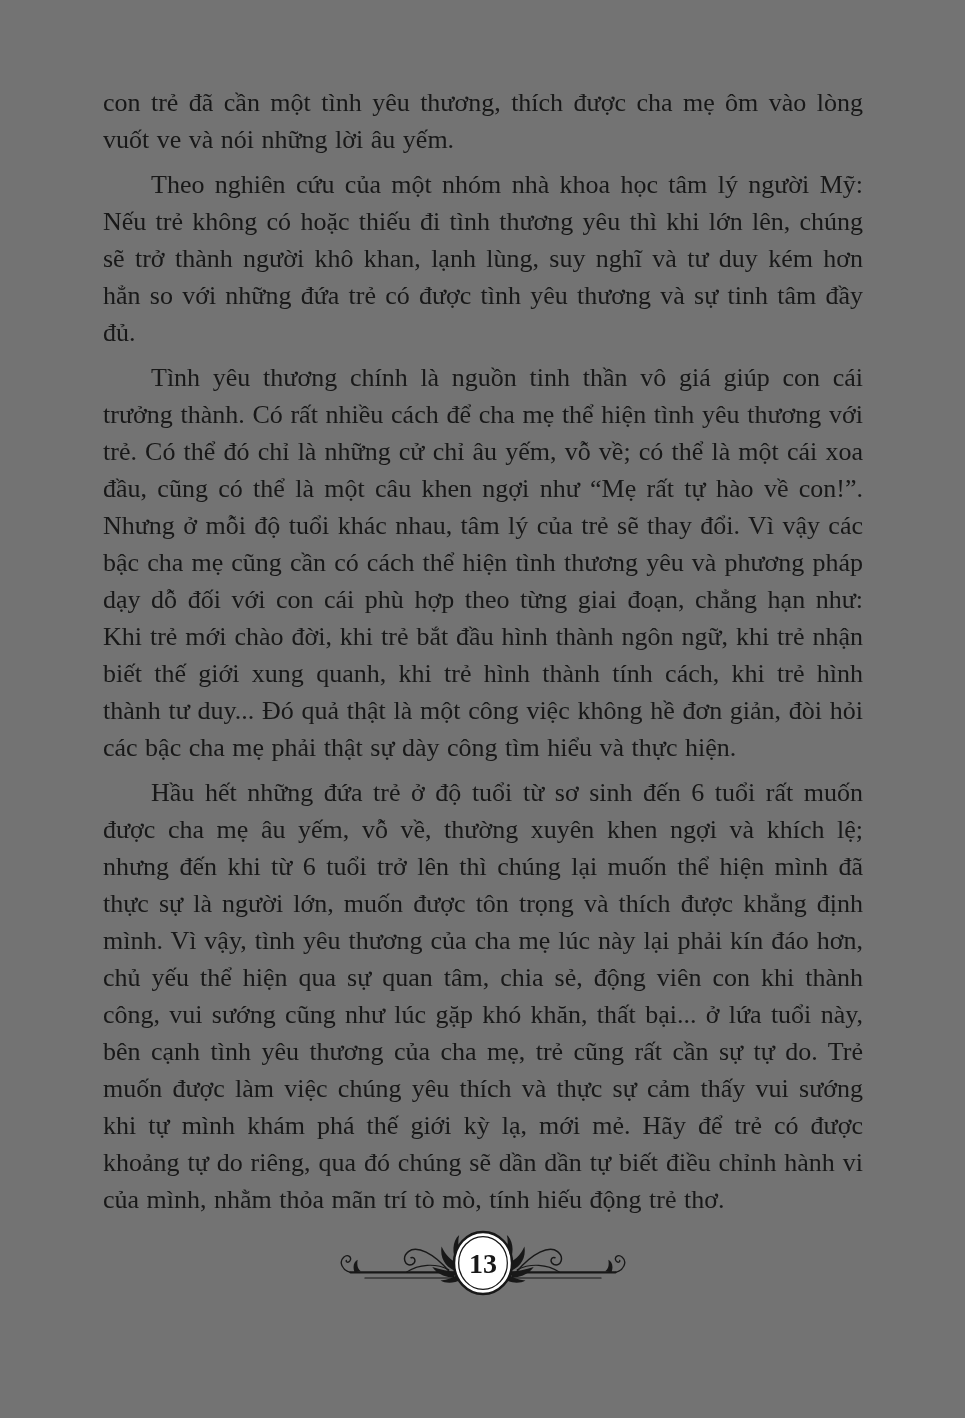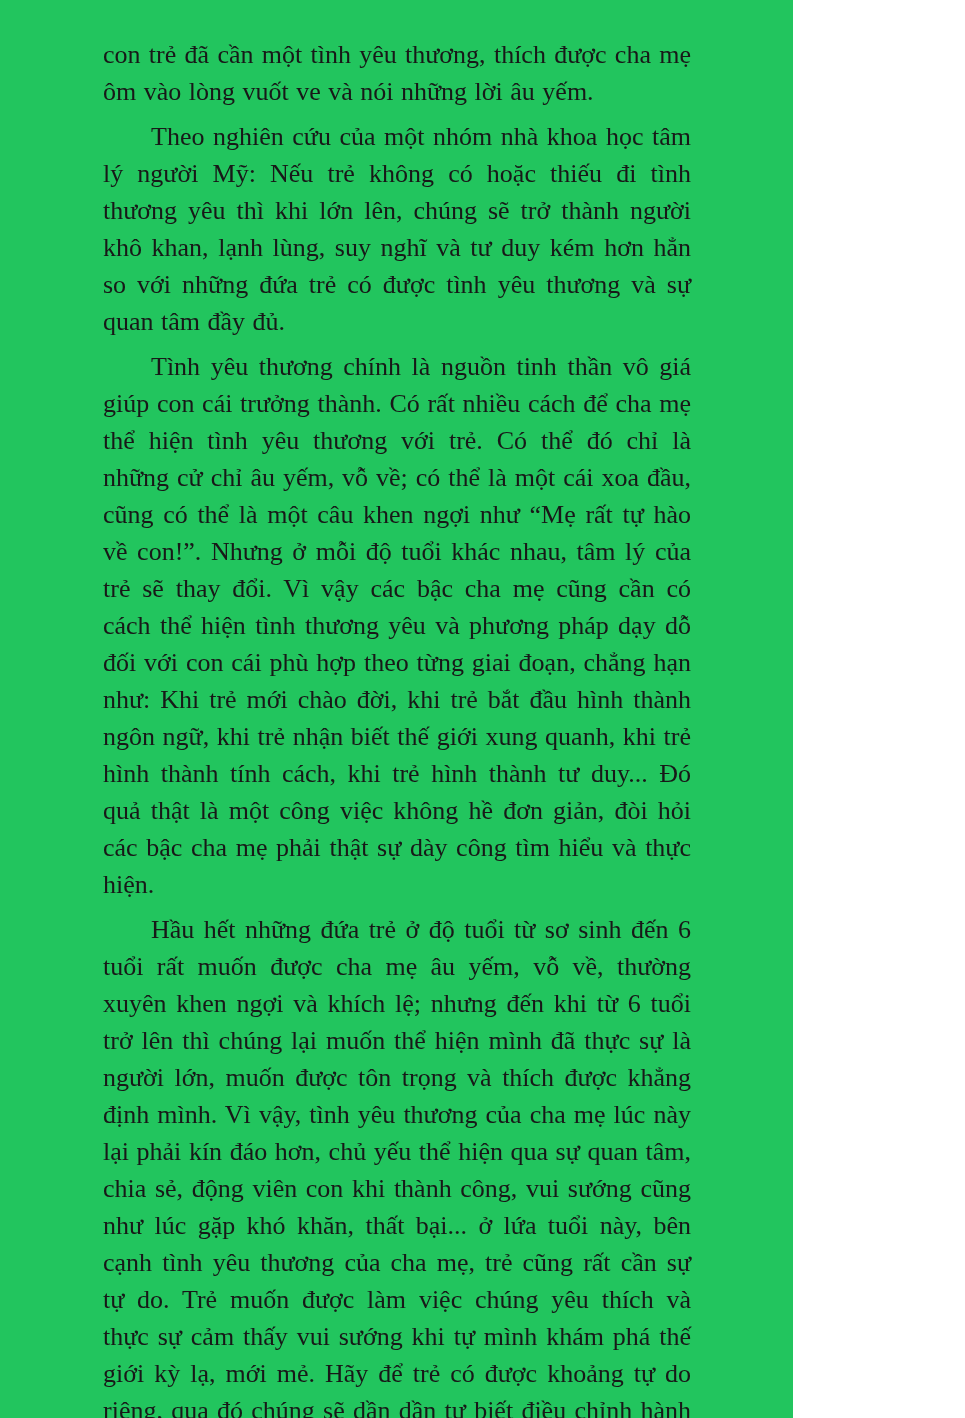--- a/index.html
+++ b/index.html
@@ -7,24 +7,24 @@
     padding: 0;
     background: #ffffff;
   }
   body {
     width: 965px;
     height: 1418px;
     overflow: hidden;
   }
   .book-page {
     box-sizing: border-box;
-    width: 793px;
+    width: 965px;
     height: 1418px;
-    background: #22c55e;
-    padding: 36px 102px 0 103px;
+    background: #737373;
+    padding: 84px 102px 0 103px;
     color: #181818;
   }
   .text-block p {
     margin: 0 0 8px 0;
     font-family: "Liberation Serif", serif;
     font-size: 26px;
     line-height: 37px;
     text-align: justify;
     color: #181818;
     word-spacing: 1px;
@@ -46,21 +46,21 @@
     font-family: "Liberation Serif", serif;
     font-size: 27px;
   }
 </style>
 </head>
 <body>
 
 <div class="book-page">
   <div class="text-block">
     <p>con trẻ đã cần một tình yêu thương, thích được cha mẹ ôm vào lòng vuốt ve và nói những lời âu yếm.</p>
-    <p class="indent">Theo nghiên cứu của một nhóm nhà khoa học tâm lý người Mỹ: Nếu trẻ không có hoặc thiếu đi tình thương yêu thì khi lớn lên, chúng sẽ trở thành người khô khan, lạnh lùng, suy nghĩ và tư duy kém hơn hẳn so với những đứa trẻ có được tình yêu thương và sự quan tâm đầy đủ.</p>
+    <p class="indent">Theo nghiên cứu của một nhóm nhà khoa học tâm lý người Mỹ: Nếu trẻ không có hoặc thiếu đi tình thương yêu thì khi lớn lên, chúng sẽ trở thành người khô khan, lạnh lùng, suy nghĩ và tư duy kém hơn hẳn so với những đứa trẻ có được tình yêu thương và sự tinh tâm đầy đủ.</p>
     <p class="indent">Tình yêu thương chính là nguồn tinh thần vô giá giúp con cái trưởng thành. Có rất nhiều cách để cha mẹ thể hiện tình yêu thương với trẻ. Có thể đó chỉ là những cử chỉ âu yếm, vỗ về; có thể là một cái xoa đầu, cũng có thể là một câu khen ngợi như “Mẹ rất tự hào về con!”. Nhưng ở mỗi độ tuổi khác nhau, tâm lý của trẻ sẽ thay đổi. Vì vậy các bậc cha mẹ cũng cần có cách thể hiện tình thương yêu và phương pháp dạy dỗ đối với con cái phù hợp theo từng giai đoạn, chẳng hạn như: Khi trẻ mới chào đời, khi trẻ bắt đầu hình thành ngôn ngữ, khi trẻ nhận biết thế giới xung quanh, khi trẻ hình thành tính cách, khi trẻ hình thành tư duy... Đó quả thật là một công việc không hề đơn giản, đòi hỏi các bậc cha mẹ phải thật sự dày công tìm hiểu và thực hiện.</p>
     <p class="indent">Hầu hết những đứa trẻ ở độ tuổi từ sơ sinh đến 6 tuổi rất muốn được cha mẹ âu yếm, vỗ về, thường xuyên khen ngợi và khích lệ; nhưng đến khi từ 6 tuổi trở lên thì chúng lại muốn thể hiện mình đã thực sự là người lớn, muốn được tôn trọng và thích được khẳng định mình. Vì vậy, tình yêu thương của cha mẹ lúc này lại phải kín đáo hơn, chủ yếu thể hiện qua sự quan tâm, chia sẻ, động viên con khi thành công, vui sướng cũng như lúc gặp khó khăn, thất bại... ở lứa tuổi này, bên cạnh tình yêu thương của cha mẹ, trẻ cũng rất cần sự tự do. Trẻ muốn được làm việc chúng yêu thích và thực sự cảm thấy vui sướng khi tự mình khám phá thế giới kỳ lạ, mới mẻ. Hãy để trẻ có được khoảng tự do riêng, qua đó chúng sẽ dần dần tự biết điều chỉnh hành vi của mình, nhằm thỏa mãn trí tò mò, tính hiếu động trẻ thơ.</p>
   </div>
 
   <div class="ornament-wrap">
     <svg class="ornament-svg" viewBox="0 0 280 66" aria-hidden="true">
       <defs>
         <g id="half-flourish" stroke="#181818" fill="none" stroke-linecap="round">
 
           <line x1="12" y1="41" x2="116" y2="41" stroke-width="2.2"></line>

